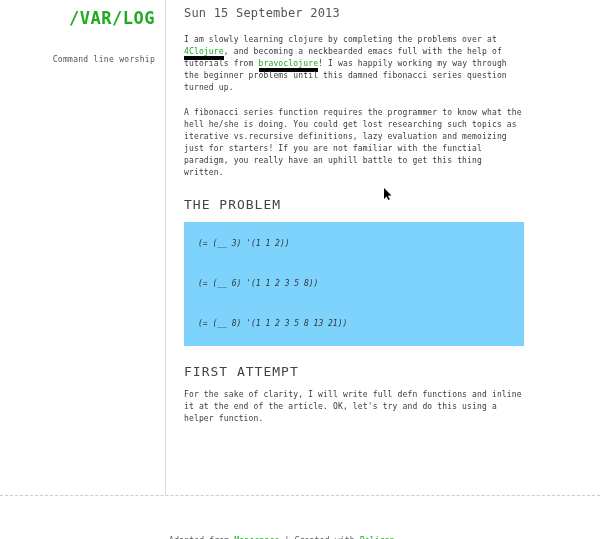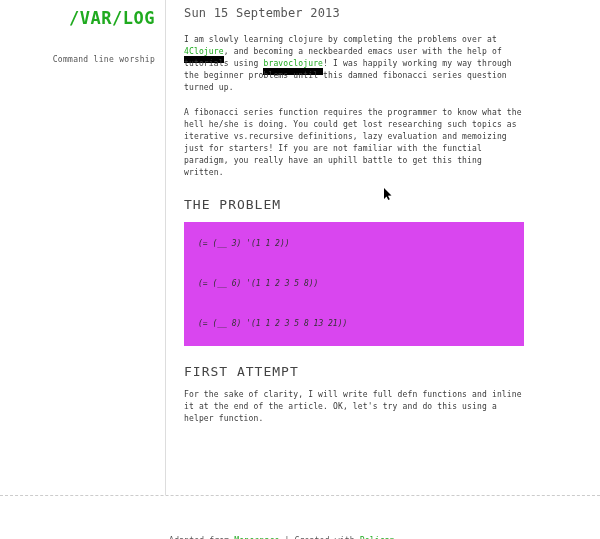--- a/index.html
+++ b/index.html
@@ -76,31 +76,31 @@
     font-size: 8px;
     line-height: 12px;
     color: #3a3a3a;
     margin: 0 0 13px 0;
     letter-spacing: 0.15px;
     text-align: left;
   }
   a.link {
     color: #1faa1f;
     text-decoration: none;
-    border-bottom: 7px solid #000000;
+    border-bottom: 4px solid #000000;
   }
   h2.section-title {
     font-size: 13px;
     font-weight: normal;
     color: #444444;
     letter-spacing: 1px;
     margin: 18px 0 10px 0;
   }
   pre.code-block {
-    background: #d946ef;
+    background: #7dd3fc;
     margin: 0 0 13px 0;
     padding: 12px 14px;
     font-family: "DejaVu Sans Mono", monospace;
     font-size: 8px;
     line-height: 20px;
     color: #333333;
     font-style: italic;
     white-space: pre;
     overflow: hidden;
   }
@@ -147,21 +147,21 @@
   <div class="sidebar">
     <div class="site-title">/VAR/LOG</div>
     <div class="site-tagline">Command line worship</div>
   </div>
 
   <div class="content">
 
 
     <div class="article-date">Sun 15 September 2013</div>
 
-    <p class="para"><span>I am slowly learning clojure by completing the problems over at </span><a class="link" href="#">4Clojure</a><span>, and becoming a neckbearded emacs user with the help of tutorials using </span><a class="link" href="#">bravoclojure</a><span>! I was happily working my way through the beginner problems until this damned fibonacci series question turned up.</span></p>
+    <p class="para"><span>I am slowly learning clojure by completing the problems over at </span><a class="link" href="#">4Clojure</a><span>, and becoming a neckbearded emacs full with the help of tutorials from </span><a class="link" href="#">bravoclojure</a><span>! I was happily working my way through the beginner problems until this damned fibonacci series question turned up.</span></p>
 
     <p class="para">A fibonacci series function requires the programmer to know what the hell he/she is doing. You could get lost researching such topics as iterative vs.recursive definitions, lazy evaluation and memoizing just for starters! If you are not familiar with the functial paradigm, you really have an uphill battle to get this thing written.</p>
 
     <h2 class="section-title">THE PROBLEM</h2>
 
 
     <pre class="code-block">(= (__ 3) '(1 1 2))
 
 (= (__ 6) '(1 1 2 3 5 8))
 

